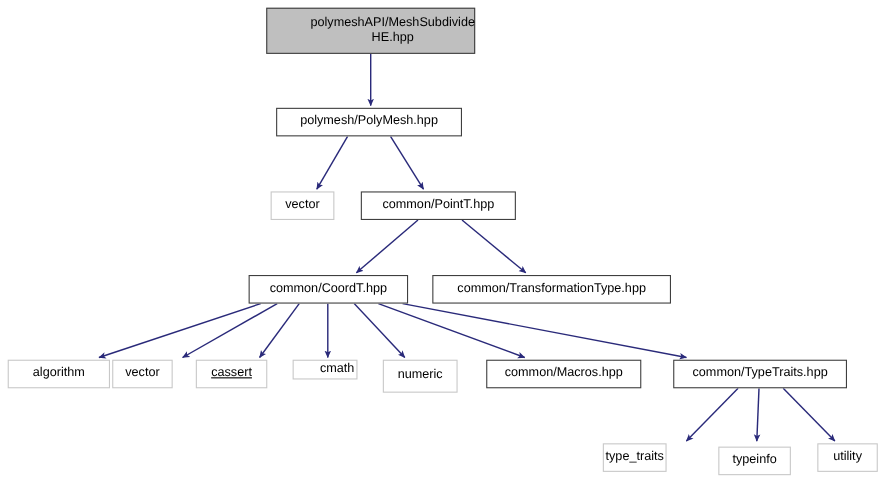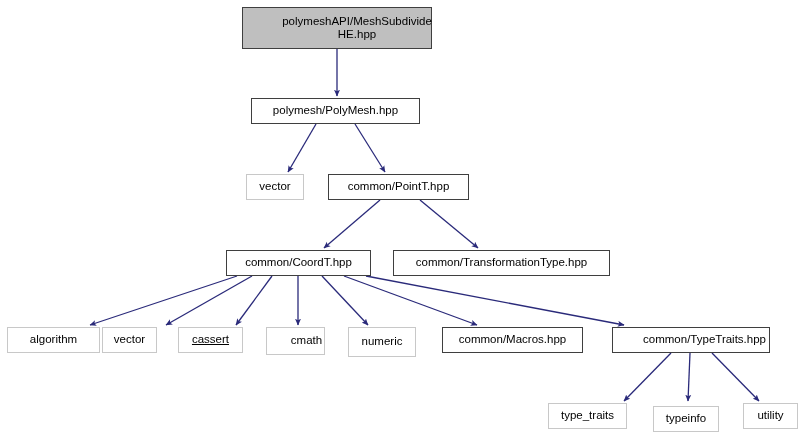--- a/index.html
+++ b/index.html
@@ -83,21 +83,21 @@
       <div class="node root" style="left: 242px; top: 7px; width: 190px; height: 42px;"><span class="node-label">polymeshAPI/MeshSubdivide
 HE.hpp</span></div>
       <div class="node strong" style="left: 251px; top: 98px; width: 169px; height: 26px;"><span class="node-label">polymesh/PolyMesh.hpp</span></div>
       <div class="node " style="left: 246px; top: 174px; width: 58px; height: 26px;"><span class="node-label">vector</span></div>
       <div class="node strong" style="left: 328px; top: 174px; width: 141px; height: 26px;"><span class="node-label">common/PointT.hpp</span></div>
       <div class="node strong" style="left: 226px; top: 250px; width: 145px; height: 26px;"><span class="node-label">common/CoordT.hpp</span></div>
       <div class="node strong" style="left: 393px; top: 250px; width: 217px; height: 26px;"><span class="node-label">common/TransformationType.hpp</span></div>
       <div class="node " style="left: 7px; top: 327px; width: 93px; height: 26px; text-align: right;"><span class="node-label">algorithm</span></div>
       <div class="node " style="left: 102px; top: 327px; width: 55px; height: 26px;"><span class="node-label">vector</span></div>
       <div class="node " style="left: 178px; top: 327px; width: 65px; height: 26px; text-decoration: underline;"><span class="node-label">cassert</span></div>
-      <div class="node " style="left: 266px; top: 327px; width: 59px; height: 28px; padding-left: 22px;"><span class="node-label">cmath</span></div>
+      <div class="node " style="left: 266px; top: 327px; width: 59px; height: 18px; padding-left: 22px;"><span class="node-label">cmath</span></div>
       <div class="node " style="left: 348px; top: 327px; width: 68px; height: 30px; align-items: center;"><span class="node-label">numeric</span></div>
       <div class="node strong" style="left: 442px; top: 327px; width: 141px; height: 26px;"><span class="node-label">common/Macros.hpp</span></div>
-      <div class="node strong" style="left: 612px; top: 327px; width: 158px; height: 26px; justify-content: flex-end;"><span class="node-label">common/TypeTraits.hpp</span></div>
-      <div class="node " style="left: 548px; top: 403px; width: 79px; height: 26px;"><span class="node-label">type_traits</span></div>
+      <div class="node strong" style="left: 612px; top: 327px; width: 158px; height: 26px;"><span class="node-label">common/TypeTraits.hpp</span></div>
+      <div class="node " style="left: 548px; top: 403px; width: 58px; height: 26px;"><span class="node-label">type_traits</span></div>
       <div class="node " style="left: 653px; top: 406px; width: 66px; height: 26px;"><span class="node-label">typeinfo</span></div>
       <div class="node " style="left: 743px; top: 403px; width: 55px; height: 26px;"><span class="node-label">utility</span></div>
     </div>
 </div>
 
 </body></html>

